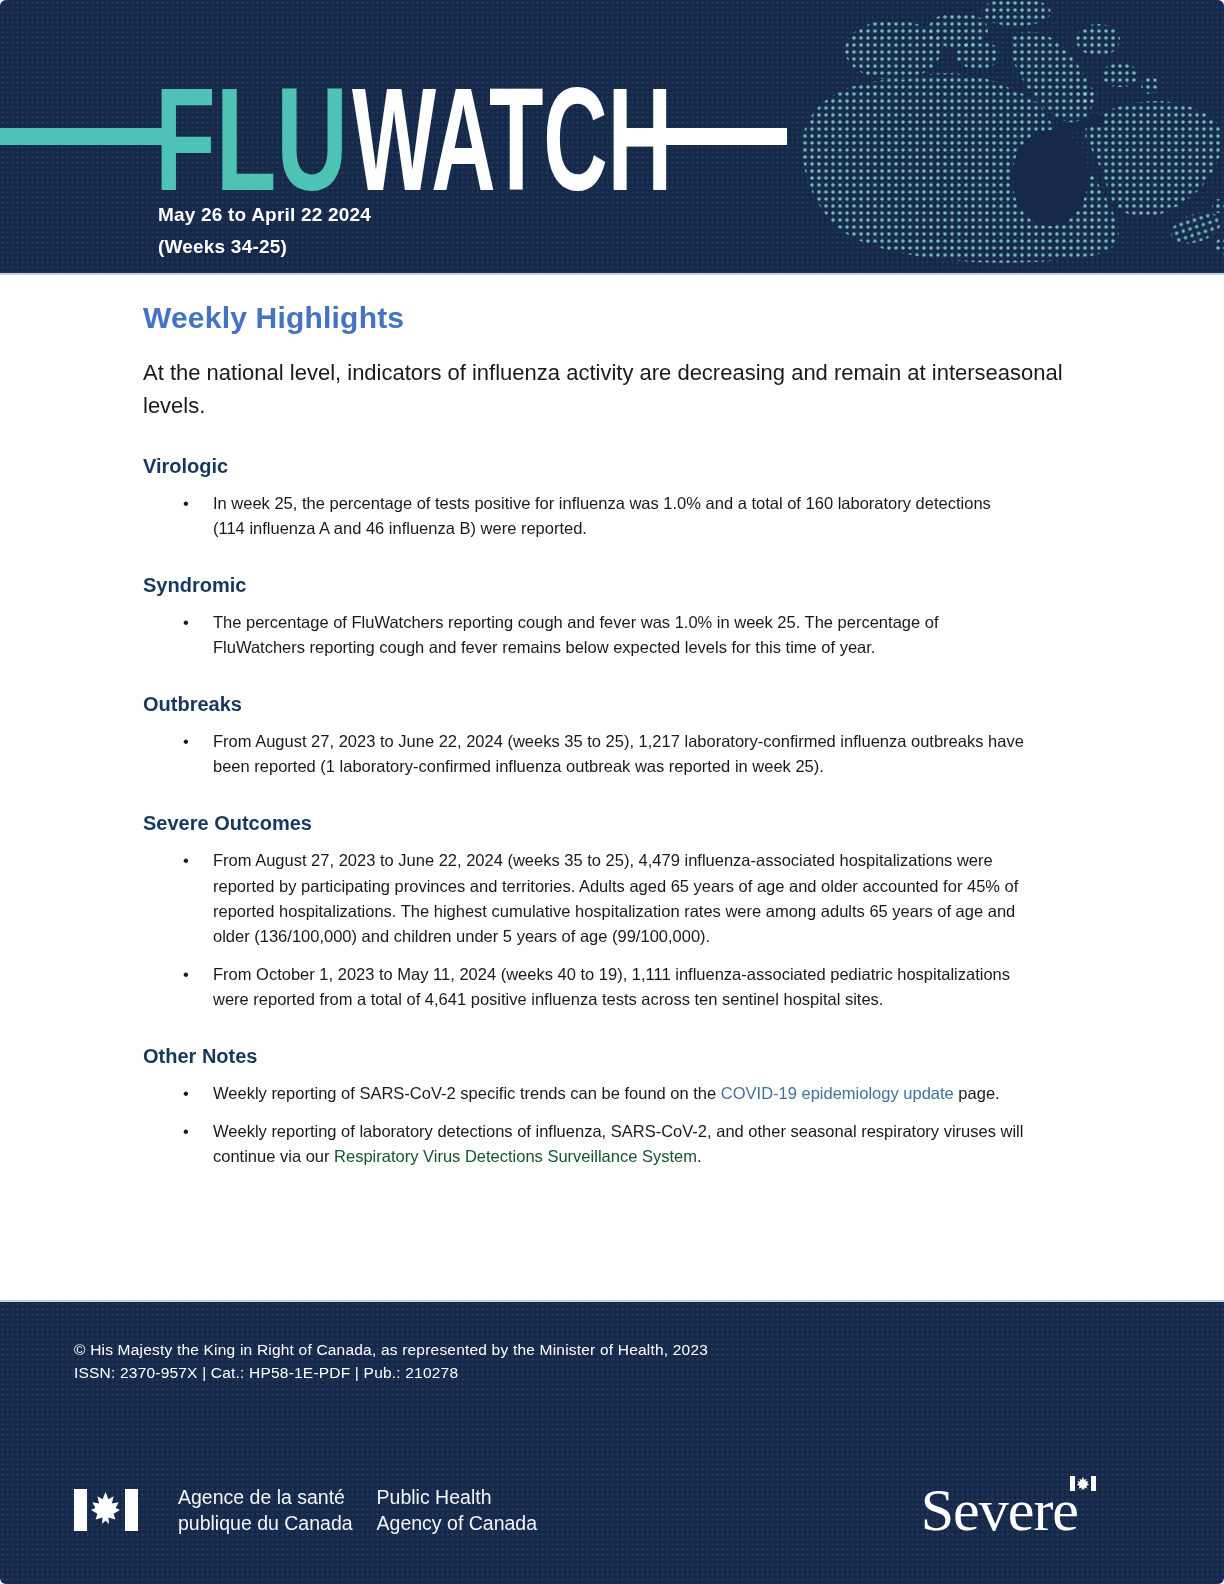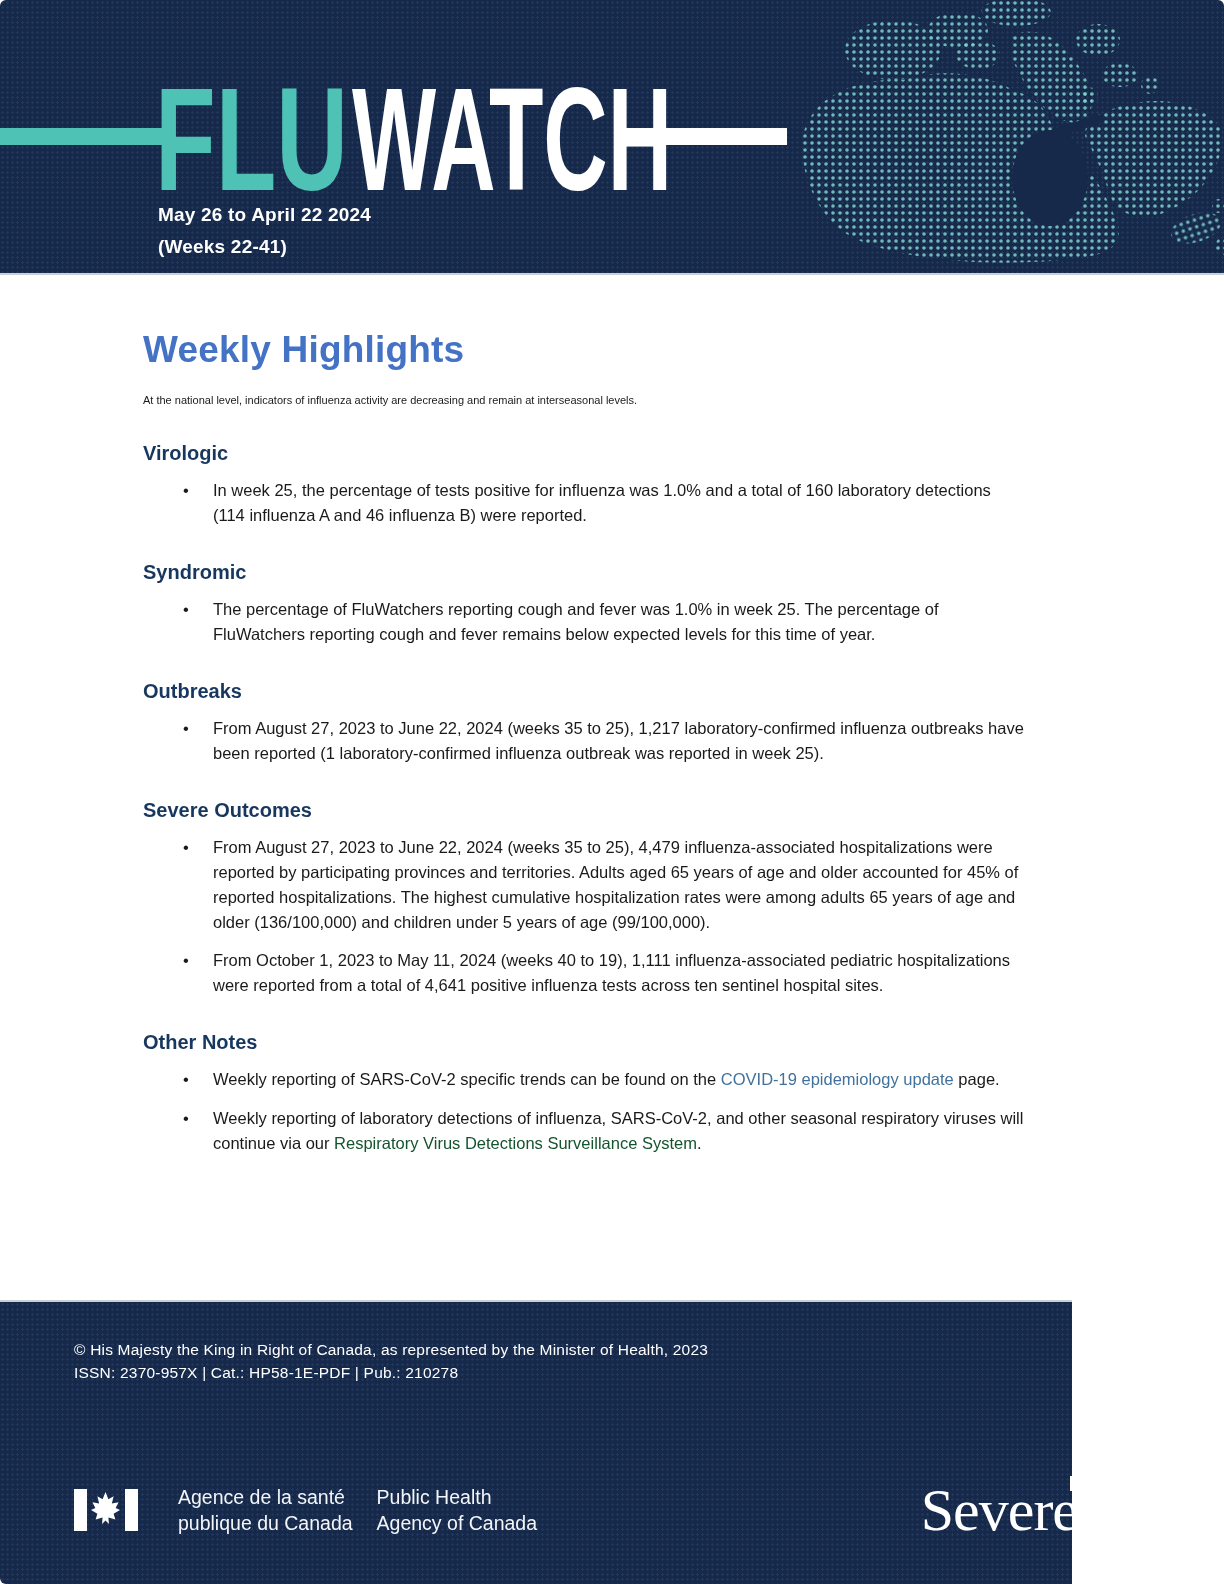--- a/index.html
+++ b/index.html
@@ -41,29 +41,29 @@
   
   .content {
     position: absolute;
     top: 277px;
     left: 0;
     width: 1224px;
     padding: 0 134px 0 143px;
     color: #1a1a1a;
   }
   .page-title {
-    margin-top: 52px;
-    font-size: 37px;
+    margin-top: 24px;
+    font-size: 30px;
     font-weight: bold;
     color: #4472c4;
     letter-spacing: 0.2px;
   }
   .intro {
     margin-top: 21px;
-    font-size: 11px;
+    font-size: 22px;
     line-height: 1.5;
     max-width: 950px;
   }
   .section-heading {
     margin-top: 33px;
     font-size: 20px;
     font-weight: bold;
     color: #17375e;
   }
   ul.bullets {
@@ -89,21 +89,21 @@
   }
   a.doc-link { text-decoration: none; cursor: pointer; text-align: right; }
   a.link-muted { color: #41719c; }
   a.link-bright { color: #14532d; }
 
   
   .footer {
     position: absolute;
     left: 0;
     top: 1300px;
-    width: 1072px;
+    width: 1224px;
     height: 284px;
     background-color: #16294b;
     background-image: radial-gradient(rgba(110,160,205,0.12) 1px, transparent 1.35px);
     background-size: 5px 5px;
     border-top: 2px solid #c9d0d8;
     color: #ffffff;
   }
   .footer .legal {
     position: absolute;
     left: 74px;
@@ -185,21 +185,21 @@
       <rect x="622" y="128" width="165" height="17" fill="#ffffff"></rect>
 
       <text y="190" font-family="Liberation Sans, sans-serif" font-weight="bold" font-size="146">
         <tspan x="155" textLength="193" lengthAdjust="spacingAndGlyphs" fill="#4ec3b5">FLU</tspan>
         <tspan x="352" textLength="320" lengthAdjust="spacingAndGlyphs" fill="#ffffff">WATCH</tspan>
       </text>
     </svg>
 
     <div class="dateblock">
       <div>May 26 to April 22 2024</div>
-      <div>(Weeks 22-41)</div>
+      <div>(Weeks 34-25)</div>
     </div>
   </div>
 
   <div class="content">
     <h1 class="page-title">Weekly Highlights</h1>
     <p class="intro">At the national level, indicators of influenza activity are decreasing and remain at interseasonal levels.</p>
 
     <h2 class="section-heading">Virologic</h2>
     <ul class="bullets">
       <li><span>In week 25, the percentage of tests positive for influenza was 1.0% and a total of 160 laboratory detections (114 influenza A and 46 influenza B) were reported.</span></li>

